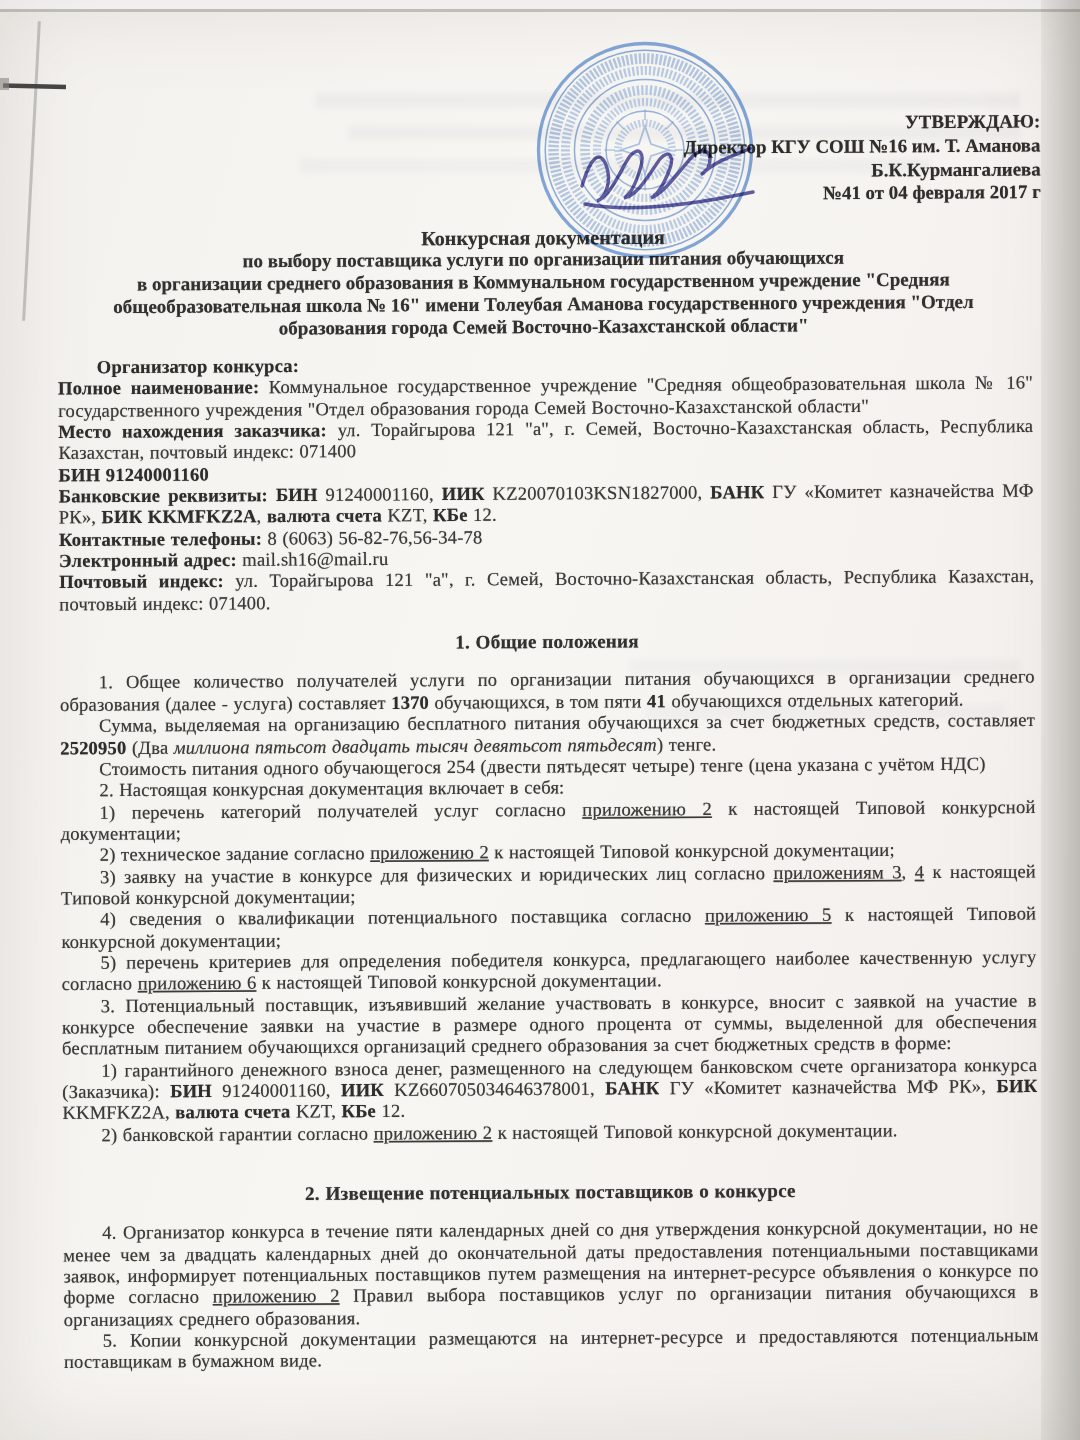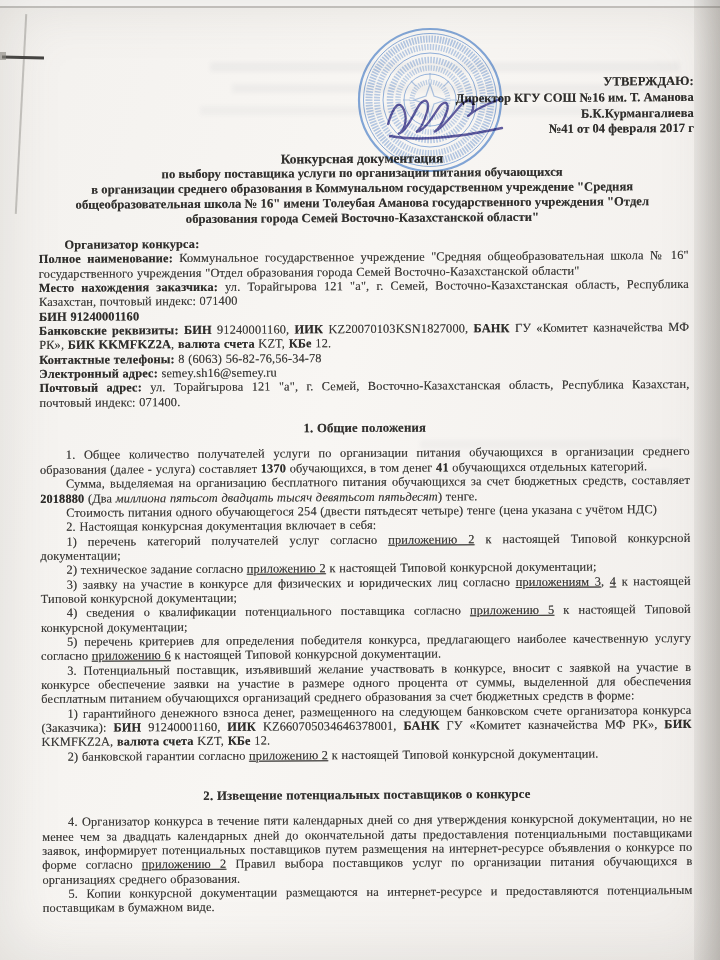--- a/index.html
+++ b/index.html
@@ -77,26 +77,26 @@
       <div class="t3">в организации среднего образования в Коммунальном государственном учреждение "Средняя общеобразовательная школа  № 16" имени Толеубая Аманова государственного учреждения "Отдел образования города Семей Восточно-Казахстанской области"</div>
     </div>
 
     <div class="docbody">
       <p class="ind b">Организатор конкурса:</p>
       <p><span class="sb">Полное наименование:</span><span> Коммунальное государственное учреждение "Средняя общеобразовательная школа № 16" государственного учреждения "Отдел образования города Семей Восточно-Казахстанской области"</span></p>
       <p><span class="sb">Место нахождения заказчика:</span><span> ул. Торайгырова 121 "а", г. Семей, Восточно-Казахстанская область, Республика Казахстан, почтовый индекс: 071400</span></p>
       <p><span class="sb">БИН 91240001160</span></p>
       <p><span class="sb">Банковские реквизиты: БИН</span><span> 91240001160, </span><span class="sb">ИИК</span><span> KZ20070103KSN1827000, </span><span class="sb">БАНК</span><span> ГУ «Комитет казначейства МФ РК», </span><span class="sb">БИК KKMFKZ2A</span><span>, </span><span class="sb">валюта счета</span><span> KZT, </span><span class="sb">КБе</span><span> 12.</span></p>
       <p><span class="sb">Контактные телефоны:</span><span> 8 (6063) 56-82-76,56-34-78</span></p>
-      <p><span class="sb">Электронный адрес:</span><span> semey.sh16@semey.ru</span></p>
-      <p><span class="sb">Почтовый адрес:</span><span> ул. Торайгырова 121 "а", г. Семей, Восточно-Казахстанская область, Республика Казахстан, почтовый индекс: 071400.</span></p>
+      <p><span class="sb">Электронный адрес:</span><span> mail.sh16@mail.ru</span></p>
+      <p><span class="sb">Почтовый индекс:</span><span> ул. Торайгырова 121 "а", г. Семей, Восточно-Казахстанская область, Республика Казахстан, почтовый индекс: 071400.</span></p>
 
       <h3 class="sec">1. Общие положения</h3>
-      <p class="ind"><span>1. Общее количество получателей услуги по организации питания обучающихся в организации среднего образования (далее - услуга) составляет </span><span class="sb">1370</span><span> обучающихся, в том денег </span><span class="sb">41</span><span> обучающихся отдельных категорий.</span></p>
-      <p class="ind"><span>Сумма, выделяемая на организацию бесплатного питания обучающихся за счет бюджетных средств, составляет </span><span class="sb">2018880</span><span> (Два </span><span class="si">миллиона пятьсот двадцать тысяч девятьсот пятьдесят</span><span>) тенге.</span></p>
+      <p class="ind"><span>1. Общее количество получателей услуги по организации питания обучающихся в организации среднего образования (далее - услуга) составляет </span><span class="sb">1370</span><span> обучающихся, в том пяти </span><span class="sb">41</span><span> обучающихся отдельных категорий.</span></p>
+      <p class="ind"><span>Сумма, выделяемая на организацию бесплатного питания обучающихся за счет бюджетных средств, составляет </span><span class="sb">2520950</span><span> (Два </span><span class="si">миллиона пятьсот двадцать тысяч девятьсот пятьдесят</span><span>) тенге.</span></p>
       <p class="ind"><span>Стоимость питания одного обучающегося 254 (двести пятьдесят четыре) тенге  (цена указана с учётом НДС)</span></p>
       <p class="ind"><span>2. Настоящая конкурсная документация включает в себя:</span></p>
       <p class="ind"><span>1) перечень категорий получателей услуг согласно </span><span class="su">приложению 2</span><span> к настоящей Типовой конкурсной документации;</span></p>
       <p class="ind"><span>2) техническое задание согласно </span><span class="su">приложению 2</span><span> к настоящей Типовой конкурсной документации;</span></p>
       <p class="ind"><span>3) заявку на участие в конкурсе для физических и юридических лиц согласно </span><span class="su">приложениям 3</span><span>, </span><span class="su">4</span><span> к настоящей Типовой конкурсной документации;</span></p>
       <p class="ind"><span>4) сведения о квалификации потенциального поставщика согласно </span><span class="su">приложению 5</span><span> к настоящей Типовой конкурсной документации;</span></p>
       <p class="ind"><span>5) перечень критериев для определения победителя конкурса, предлагающего наиболее качественную услугу согласно </span><span class="su">приложению 6</span><span> к настоящей Типовой конкурсной документации.</span></p>
       <p class="ind"><span>3. Потенциальный поставщик, изъявивший желание участвовать в конкурсе, вносит с заявкой на участие в конкурсе обеспечение заявки на участие в размере одного процента от суммы, выделенной для обеспечения бесплатным питанием обучающихся организаций среднего образования за счет бюджетных средств в форме:</span></p>
       <p class="ind"><span>1) гарантийного денежного взноса денег, размещенного на следующем банковском счете организатора конкурса (Заказчика): </span><span class="sb">БИН</span><span> 91240001160, </span><span class="sb">ИИК</span><span> KZ660705034646378001, </span><span class="sb">БАНК</span><span> ГУ «Комитет казначейства МФ РК», </span><span class="sb">БИК</span><span> KKMFKZ2A, </span><span class="sb">валюта счета</span><span> KZT, </span><span class="sb">КБе</span><span> 12.</span></p>
       <p class="ind"><span>2) банковской гарантии согласно </span><span class="su">приложению 2</span><span> к настоящей Типовой конкурсной документации.</span></p>

